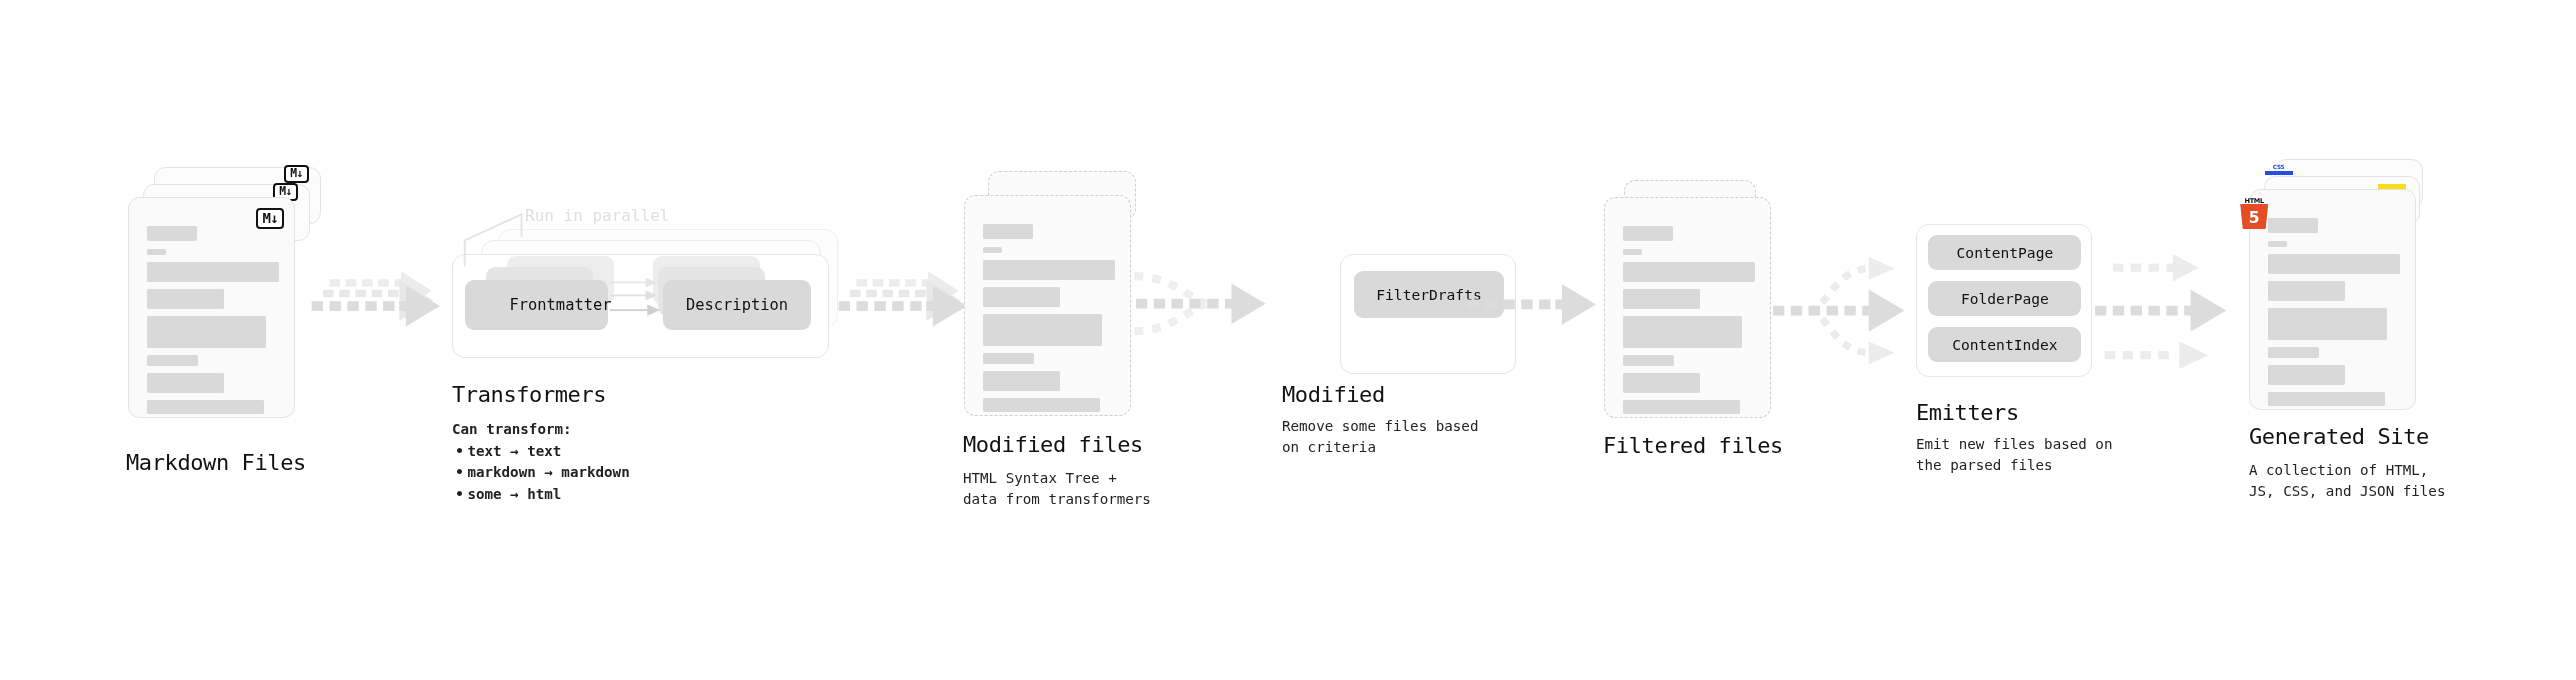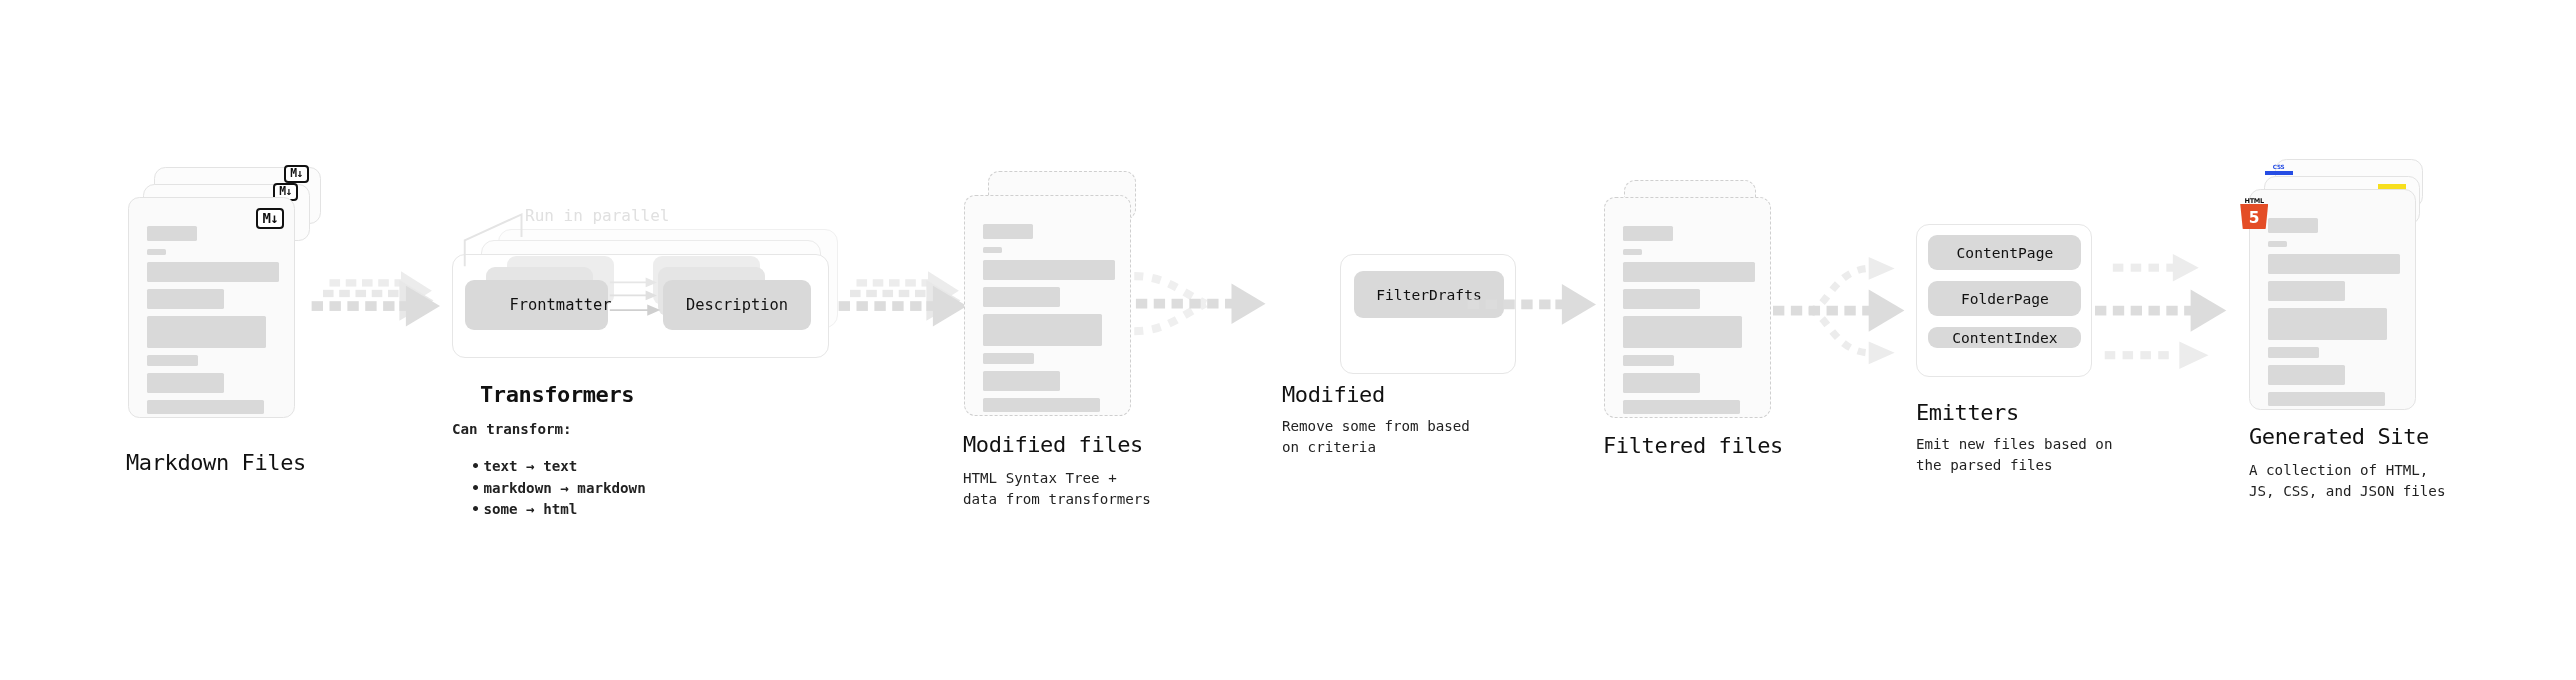--- a/index.html
+++ b/index.html
@@ -71,21 +71,21 @@
   .title{
     position:absolute;font-size:22px;color:#111;letter-spacing:-0.4px;
     white-space:nowrap;
   }
   .subtitle{
     position:absolute;font-size:14.2px;color:#222;line-height:1.45;
     white-space:pre-line;
   }
   .bullets{position:absolute;font-size:14.2px;color:#222;line-height:1.5;font-weight:bold;}
   .bullets .lead{margin:0 0 0.8px 0;}
-  .bullets ul{margin:16px;padding-left:15.4px;list-style:none;}
+  .bullets ul{margin:0;padding-left:15.4px;list-style:none;}
   .bullets li{position:relative;white-space:nowrap;}
   .bullets li:before{content:"\2022";position:absolute;left:-12.2px;top:0;}
 
   
   .pbox{
     position:absolute;box-sizing:border-box;
     border:1.6px solid #e6e6e6;border-radius:13px;background:#ffffff;
   }
   .pbox.l1{border-color:#f0f0f0;background:#fdfdfd;}
   .pbox.l2{border-color:#ebebeb;background:#fdfdfd;}
@@ -192,21 +192,21 @@
       <polygon points="46,24 60,30 46,36" fill="#e0e0e0"></polygon>
       <g stroke="#cfcfcf" stroke-width="2" fill="none">
         <line x1="2" y1="48" x2="50" y2="48"></line>
       </g>
       <polygon points="48,41 64,48 48,55" fill="#cfcfcf"></polygon>
     </svg>
 
     <div class="pill" data-name="transformers-pill-frontmatter" style="left:465px;top:280px;width:143px;height:50px;padding-left:48px;">Frontmatter</div>
     <div class="pill" data-name="transformers-pill-description" style="left:663px;top:280px;width:148px;height:50px;">Description</div>
 
-    <div class="title" data-name="transformers-title" style="left:480px;top:382px;font-weight:bold;">Transformers</div>
+    <div class="title" data-name="transformers-title" style="left:452px;top:382px;">Transformers</div>
     <div class="bullets" data-name="transformers-description" style="left:452px;top:419px;">
       <p class="lead" data-name="transformers-lead">Can transform:</p>
       <ul data-name="transformers-bullet-list">
         <li data-name="transformers-bullet-0">text → text</li>
         <li data-name="transformers-bullet-1">markdown → markdown</li>
         <li data-name="transformers-bullet-2">some → html</li>
       </ul>
     </div>
   </div>
 
@@ -269,21 +269,21 @@
         <rect x="116" y="38" width="14" height="12"></rect>
       <polygon points="124,19 166,44 124,69"></polygon>
     </g>
   </svg>
 
   <div data-name="stage-filters">
     <div class="pbox" data-name="filters-box" style="left:1340px;top:254px;width:176px;height:120px;">
       <div class="pill" data-name="filters-pill-filterdrafts" style="left:13px;top:16.3px;width:150px;height:47px;font-size:14.6px;">FilterDrafts</div>
     </div>
     <div class="title" data-name="filters-title" style="left:1282px;top:382px;">Modified</div>
-    <div class="subtitle" data-name="filters-description" style="left:1282px;top:416px;">Remove some from based
+    <div class="subtitle" data-name="filters-description" style="left:1282px;top:416px;">Remove some files based
 on criteria</div>
   </div>
 
   <svg class="olay" data-name="arrow-filters-to-filtered" style="left:1466px;top:288px;" width="130" height="49" viewBox="0 0 160 60">
     <g fill="#dcdcdc">
       <rect x="2" y="14" width="14" height="12"></rect>
         <rect x="24" y="14" width="14" height="12"></rect>
       <rect x="46" y="14" width="14" height="12"></rect>
         <rect x="68" y="14" width="14" height="12"></rect>
       <rect x="90" y="14" width="14" height="12"></rect>
@@ -322,21 +322,21 @@
       <rect x="88" y="86" width="14" height="12"></rect>
         <rect x="110" y="86" width="14" height="12"></rect>
       <polygon points="118,66 162,92 118,118"></polygon>
     </g>
   </svg>
 
   <div data-name="stage-emitters">
     <div class="pbox" data-name="emitters-box" style="left:1916px;top:224px;width:176px;height:153px;">
       <div class="pill" data-name="emitters-pill-contentpage" style="left:11.4px;top:9.8px;width:153px;height:35px;font-size:14.6px;">ContentPage</div>
       <div class="pill" data-name="emitters-pill-folderpage" style="left:11.4px;top:56px;width:153px;height:35px;font-size:14.6px;">FolderPage</div>
-      <div class="pill" data-name="emitters-pill-contentindex" style="left:11.4px;top:102px;width:153px;height:21px;font-size:14.6px;">ContentIndex</div>
+      <div class="pill" data-name="emitters-pill-contentindex" style="left:11.4px;top:102px;width:153px;height:35px;font-size:14.6px;">ContentIndex</div>
     </div>
     <div class="title" data-name="emitters-title" style="left:1916px;top:400px;">Emitters</div>
     <div class="subtitle" data-name="emitters-description" style="left:1916px;top:434px;">Emit new files based on
 the parsed files</div>
   </div>
 
   <svg class="olay" data-name="arrow-emitters-to-site" style="left:2095px;top:236px;" width="154" height="146" viewBox="0 0 190 180">
     <g fill="#ececec">
       <rect x="22" y="34" width="13" height="10"></rect>
         <rect x="44" y="34" width="13" height="10"></rect>

